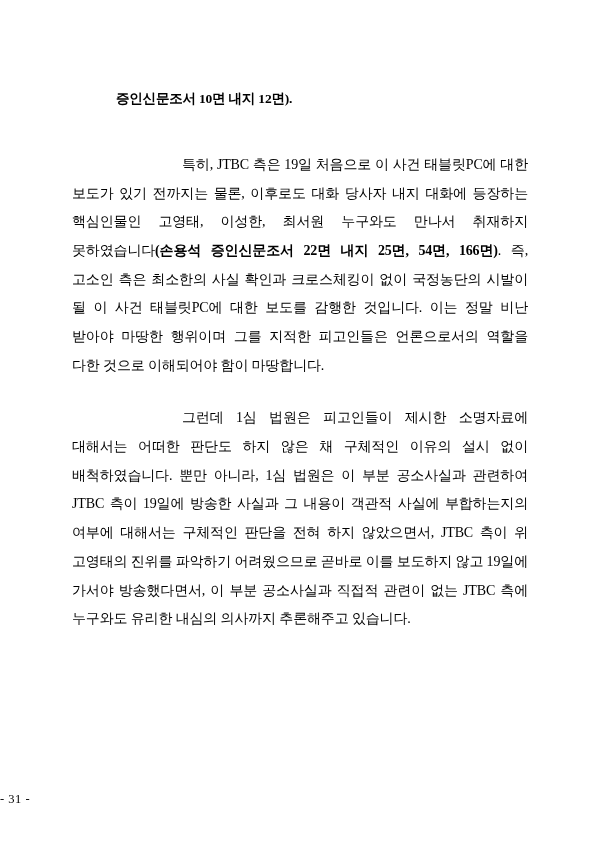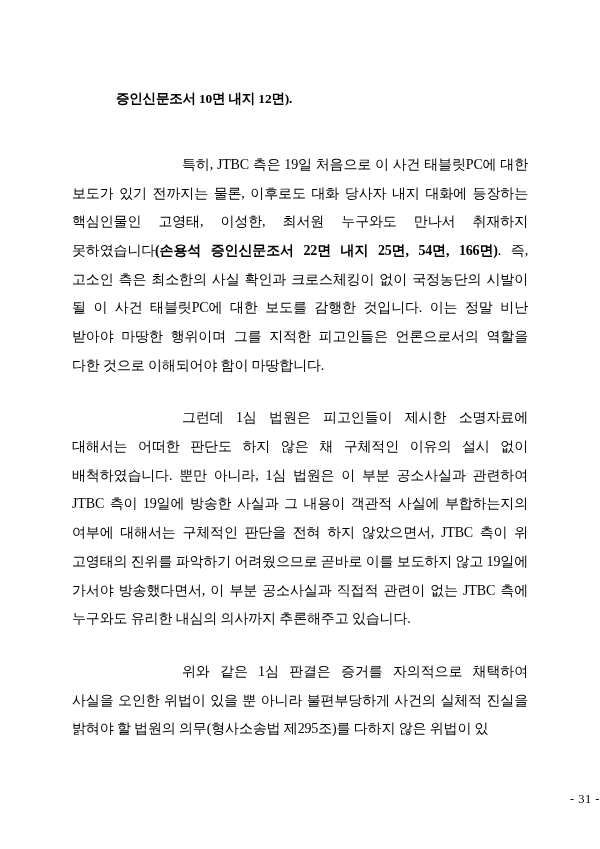--- a/index.html
+++ b/index.html
@@ -43,33 +43,32 @@
     width: 110px;
   }
   .para b {
     font-weight: bold;
   }
   .page-number {
     position: absolute;
     left: 0;
     right: 0;
     bottom: 42px;
-    text-align: right;
+    text-align: left;
     font-size: 12.5px;
     letter-spacing: 0.5px;
   }
 </style>
 </head>
 <body>
 
 <div class="page">
 
   <div class="doc-heading">증인신문조서 10면 내지 12면).</div>
 
   <div class="body-text">
       <div class="para"><span class="indent"></span><span>특히, JTBC 측은 19일 처음으로 이 사건 태블릿PC에 대한 보도가 있기 전까지는 물론, 이후로도 대화 당사자 내지 대화에 등장하는 핵심인물인 고영태, 이성한, 최서원 누구와도 만나서 취재하지 못하였습니다</span><b>(손용석 증인신문조서 22면 내지 25면, 54면, 166면)</b><span>. 즉, 고소인 측은 최소한의 사실 확인과 크로스체킹이 없이 국정농단의 시발이 될 이 사건 태블릿PC에 대한 보도를 감행한 것입니다. 이는 정말 비난 받아야 마땅한 행위이며 그를 지적한 피고인들은 언론으로서의 역할을 다한 것으로 이해되어야 함이 마땅합니다.</span></div>
       <div class="para"><span class="indent"></span><span>그런데 1심 법원은 피고인들이 제시한 소명자료에 대해서는 어떠한 판단도 하지 않은 채 구체적인 이유의 설시 없이 배척하였습니다. 뿐만 아니라, 1심 법원은 이 부분 공소사실과 관련하여 JTBC 측이 19일에 방송한 사실과 그 내용이 객관적 사실에 부합하는지의 여부에 대해서는 구체적인 판단을 전혀 하지 않았으면서, JTBC 측이 위 고영태의 진위를 파악하기 어려웠으므로 곧바로 이를 보도하지 않고 19일에 가서야 방송했다면서, 이 부분 공소사실과 직접적 관련이 없는 JTBC 측에 누구와도 유리한 내심의 의사까지 추론해주고 있습니다.</span></div>
-      <div class="para"><span class="indent"></span><span>위와 같은 1심 판결은 증거를 자의적으로 채택하여 사실을 오인한 위법이 있을 뿐 아니라 불편부당하게 사건의 실체적 진실을 밝혀야 할 법원의 의무(형사소송법 제295조)를 다하지 않은 위법이 있</span></div>
     </div>
 
   <div class="page-number">- 31 -</div>
 
 </div>
 
 </body></html>

